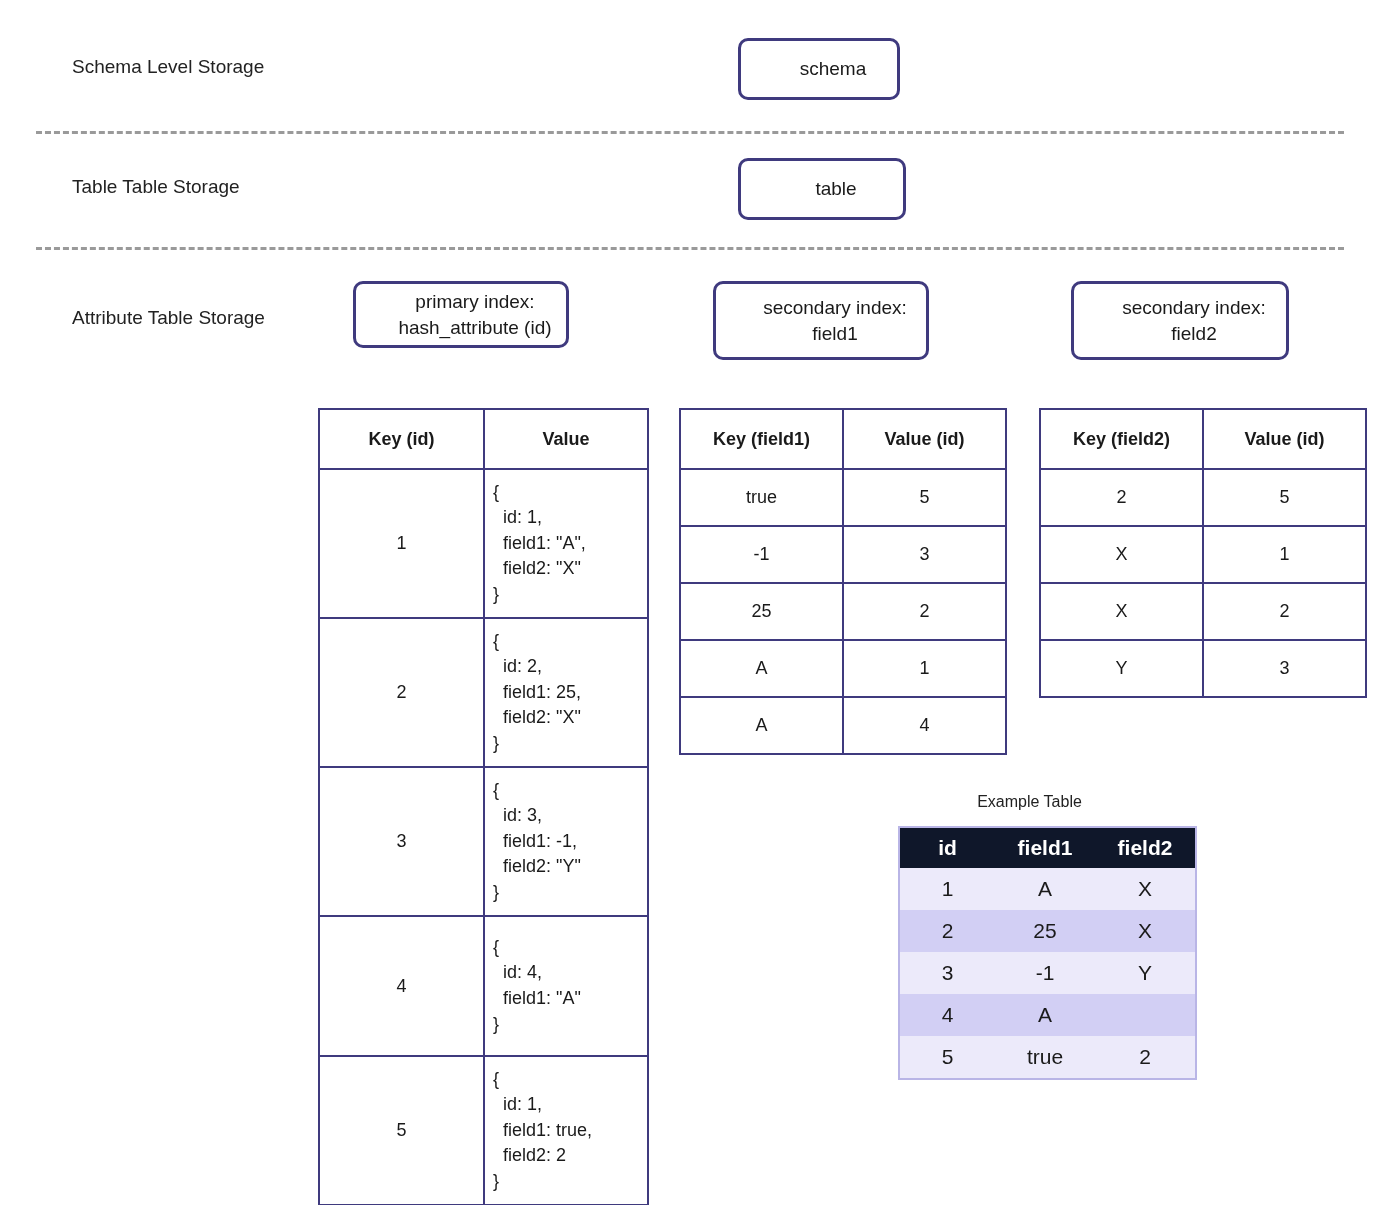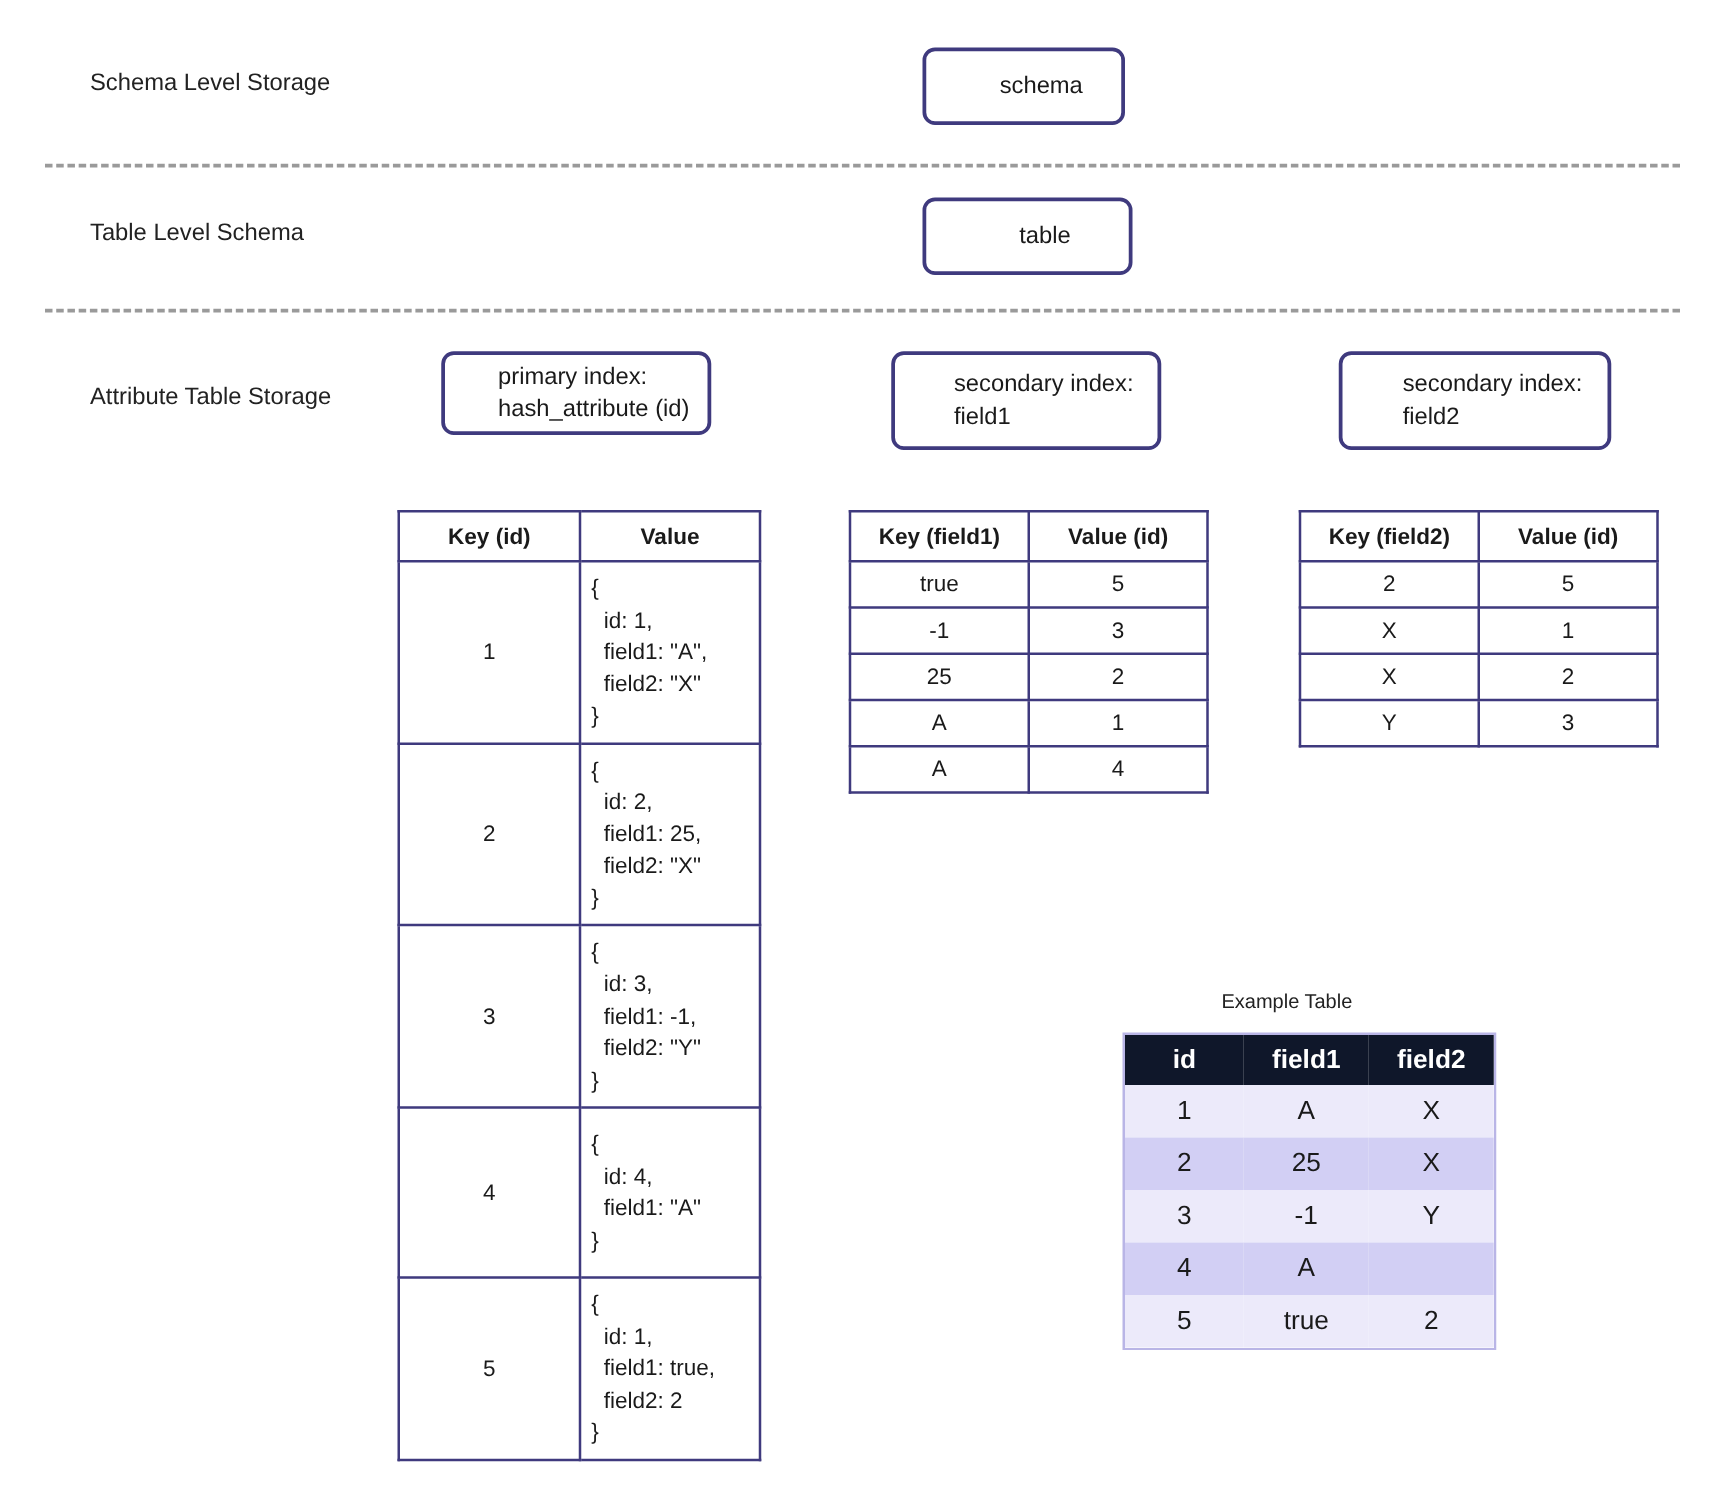--- a/index.html
+++ b/index.html
@@ -43,20 +43,21 @@
   
   .node-box {
     position: absolute;
     box-sizing: border-box;
     border: 3px solid #3f3a7e;
     border-radius: 10px;
     background: #ffffff;
     display: flex;
     align-items: center;
     justify-content: center;
+    text-align: center;
     font-size: 19px;
     color: #1a1a1a;
     line-height: 1.35;
     padding-left: 28px;
   }
   #node-schema    { left: 738px; top: 38px;  width: 162px; height: 62px; }
   #node-table     { left: 738px; top: 158px; width: 168px; height: 62px; }
   #node-primary   { left: 353px; top: 281px; width: 216px; height: 67px; }
   #node-secondary1{ left: 713px; top: 281px; width: 216px; height: 79px; }
   #node-secondary2{ left: 1071px;top: 281px; width: 218px; height: 79px; }
@@ -70,21 +71,21 @@
     table-layout: fixed;
   }
   .idx-table th,
   .idx-table td {
     border: 2px solid #3f3a7e;
     background: #ffffff;
     font-size: 18px;
     color: #1a1a1a;
     text-align: center;
     vertical-align: middle;
-    padding: 0;
+    padding: 10px;
   }
   .idx-table th {
     font-weight: bold;
     height: 38px;
   }
 
   
   #table-primary { left: 318px; top: 408px; }
   #table-primary th.c-key   { width: 143px; }
   #table-primary th.c-value { width: 142px; }
@@ -158,21 +159,21 @@
 <body>
 
 <div class="band-label" id="label-schema">Schema Level Storage</div>
 
 <div class="node-box" id="node-schema">
   <span>schema</span>
 </div>
 
 <div class="divider" id="divider-1"></div>
 
-<div class="band-label" id="label-table">Table Level Schema</div>
+<div class="band-label" id="label-table">Table Table Storage</div>
 
 <div class="node-box" id="node-table">
   <span>table</span>
 </div>
 
 <div class="divider" id="divider-2"></div>
 
 <div class="band-label" id="label-attr">Attribute Table Storage</div>
 
 <div class="node-box" id="node-primary">

